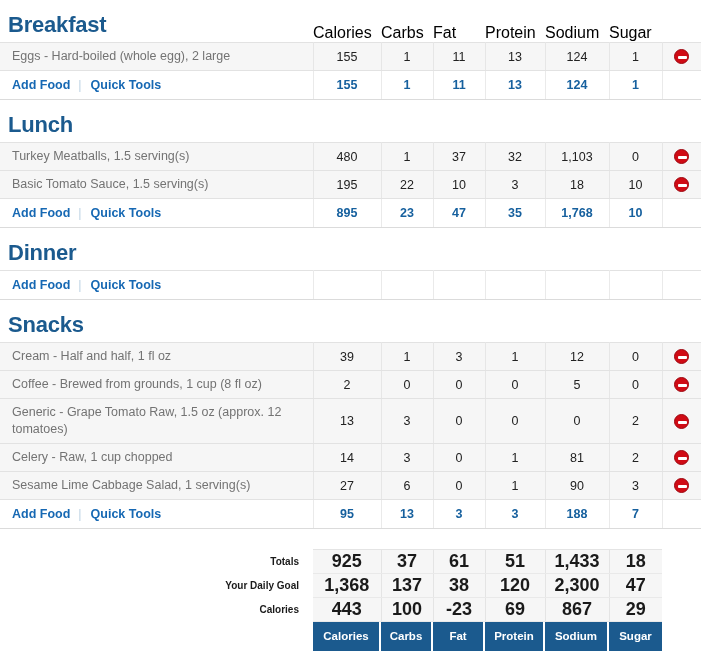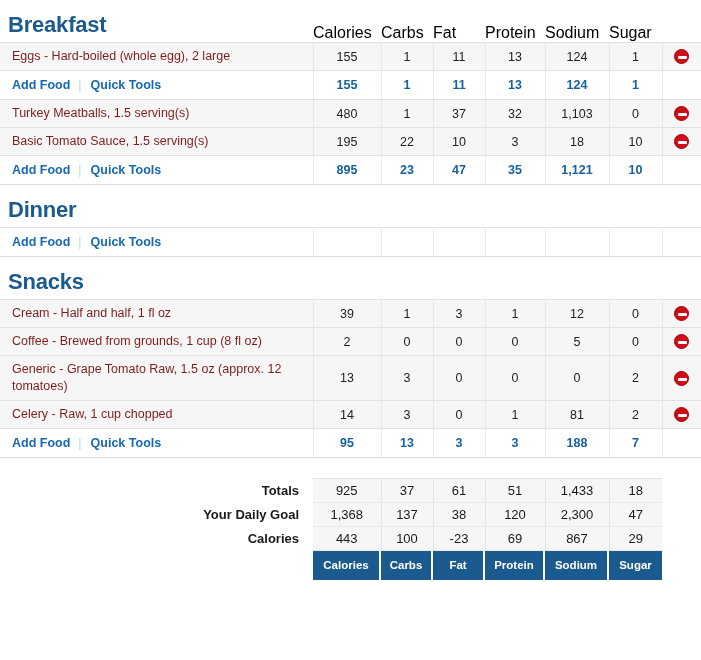--- a/index.html
+++ b/index.html
@@ -48,21 +48,21 @@
     border-bottom: 1px solid #E2E2E2;
     border-right: 1px solid #E6E6E6;
     font-size: 12.5px;
     color: #222222;
     height: 28px;
     padding: 0;
   }
   tr.food td.name {
     text-align: left;
     padding: 5px 10px 5px 12px;
-    color: #7f1d1d;
+    color: #737373;
     line-height: 17px;
   }
   tr.food td.num { text-align: center; }
   tr.food td.delcol {
     border-right: none;
     text-align: center;
     vertical-align: middle;
   }
 
   
@@ -121,30 +121,30 @@
   .summary-wrap { margin-top: 20px; }
   table.summary {
     width: 701px;
     border-collapse: collapse;
     table-layout: fixed;
   }
   table.summary td { padding: 0; }
   tr.sumrow td.label {
     text-align: right;
     font-weight: bold;
-    font-size: 13px;
+    font-size: 10px;
     color: #1A1A1A;
     padding-right: 14px;
     background: #ffffff;
     height: 24px;
   }
   tr.sumrow td.num {
     text-align: center;
-    font-weight: normal;
-    font-size: 13px;
+    font-weight: bold;
+    font-size: 18px;
     background: #F6F6F6;
     border-right: 1px solid #E4E4E4;
     border-bottom: 1px solid #E9E9E9;
     color: #1A1A1A;
     height: 24px;
   }
   tr.sumrow.first td.num { border-top: 1px solid #E4E4E4; }
   tr.sumrow td.num.lastnum { border-right: none; }
   tr.sumrow td.pad { background: #ffffff; }
   .pos { color: #1B7D1B; }
@@ -216,20 +216,32 @@
         <tr class="actions">
           <td class="name"><a class="link" href="#">Add Food</a><span class="sep">|</span><a class="link" href="#">Quick Tools</a></td>
           <td class="num">155</td>
           <td class="num">1</td>
           <td class="num">11</td>
           <td class="num">13</td>
           <td class="num">124</td>
           <td class="num">1</td>
           <td class="delcol"></td>
         </tr>
+        <tr class="sec-head">
+          <td>
+            <div class="sec-title">Lunch</div>
+          </td>
+          <td></td>
+          <td></td>
+          <td></td>
+          <td></td>
+          <td></td>
+          <td></td>
+          <td></td>
+        </tr>
         <tr class="food">
           <td class="name">Turkey Meatballs, 1.5 serving(s)</td>
           <td class="num">480</td>
           <td class="num">1</td>
           <td class="num">37</td>
           <td class="num">32</td>
           <td class="num">1,103</td>
           <td class="num">0</td>
           <td class="delcol"><span class="del-icon" title="remove"></span></td>
         </tr>
@@ -242,21 +254,21 @@
           <td class="num">18</td>
           <td class="num">10</td>
           <td class="delcol"><span class="del-icon" title="remove"></span></td>
         </tr>
         <tr class="actions">
           <td class="name"><a class="link" href="#">Add Food</a><span class="sep">|</span><a class="link" href="#">Quick Tools</a></td>
           <td class="num">895</td>
           <td class="num">23</td>
           <td class="num">47</td>
           <td class="num">35</td>
-          <td class="num">1,121</td>
+          <td class="num">1,768</td>
           <td class="num">10</td>
           <td class="delcol"></td>
         </tr>
         <tr class="sec-head">
           <td>
             <div class="sec-title">Dinner</div>
           </td>
           <td></td>
           <td></td>
           <td></td>
@@ -318,20 +330,30 @@
           <td class="delcol"><span class="del-icon" title="remove"></span></td>
         </tr>
         <tr class="food">
           <td class="name">Celery - Raw, 1 cup chopped</td>
           <td class="num">14</td>
           <td class="num">3</td>
           <td class="num">0</td>
           <td class="num">1</td>
           <td class="num">81</td>
           <td class="num">2</td>
+          <td class="delcol"><span class="del-icon" title="remove"></span></td>
+        </tr>
+        <tr class="food">
+          <td class="name">Sesame Lime Cabbage Salad, 1 serving(s)</td>
+          <td class="num">27</td>
+          <td class="num">6</td>
+          <td class="num">0</td>
+          <td class="num">1</td>
+          <td class="num">90</td>
+          <td class="num">3</td>
           <td class="delcol"><span class="del-icon" title="remove"></span></td>
         </tr>
         <tr class="actions">
           <td class="name"><a class="link" href="#">Add Food</a><span class="sep">|</span><a class="link" href="#">Quick Tools</a></td>
           <td class="num">95</td>
           <td class="num">13</td>
           <td class="num">3</td>
           <td class="num">3</td>
           <td class="num">188</td>
           <td class="num">7</td>

